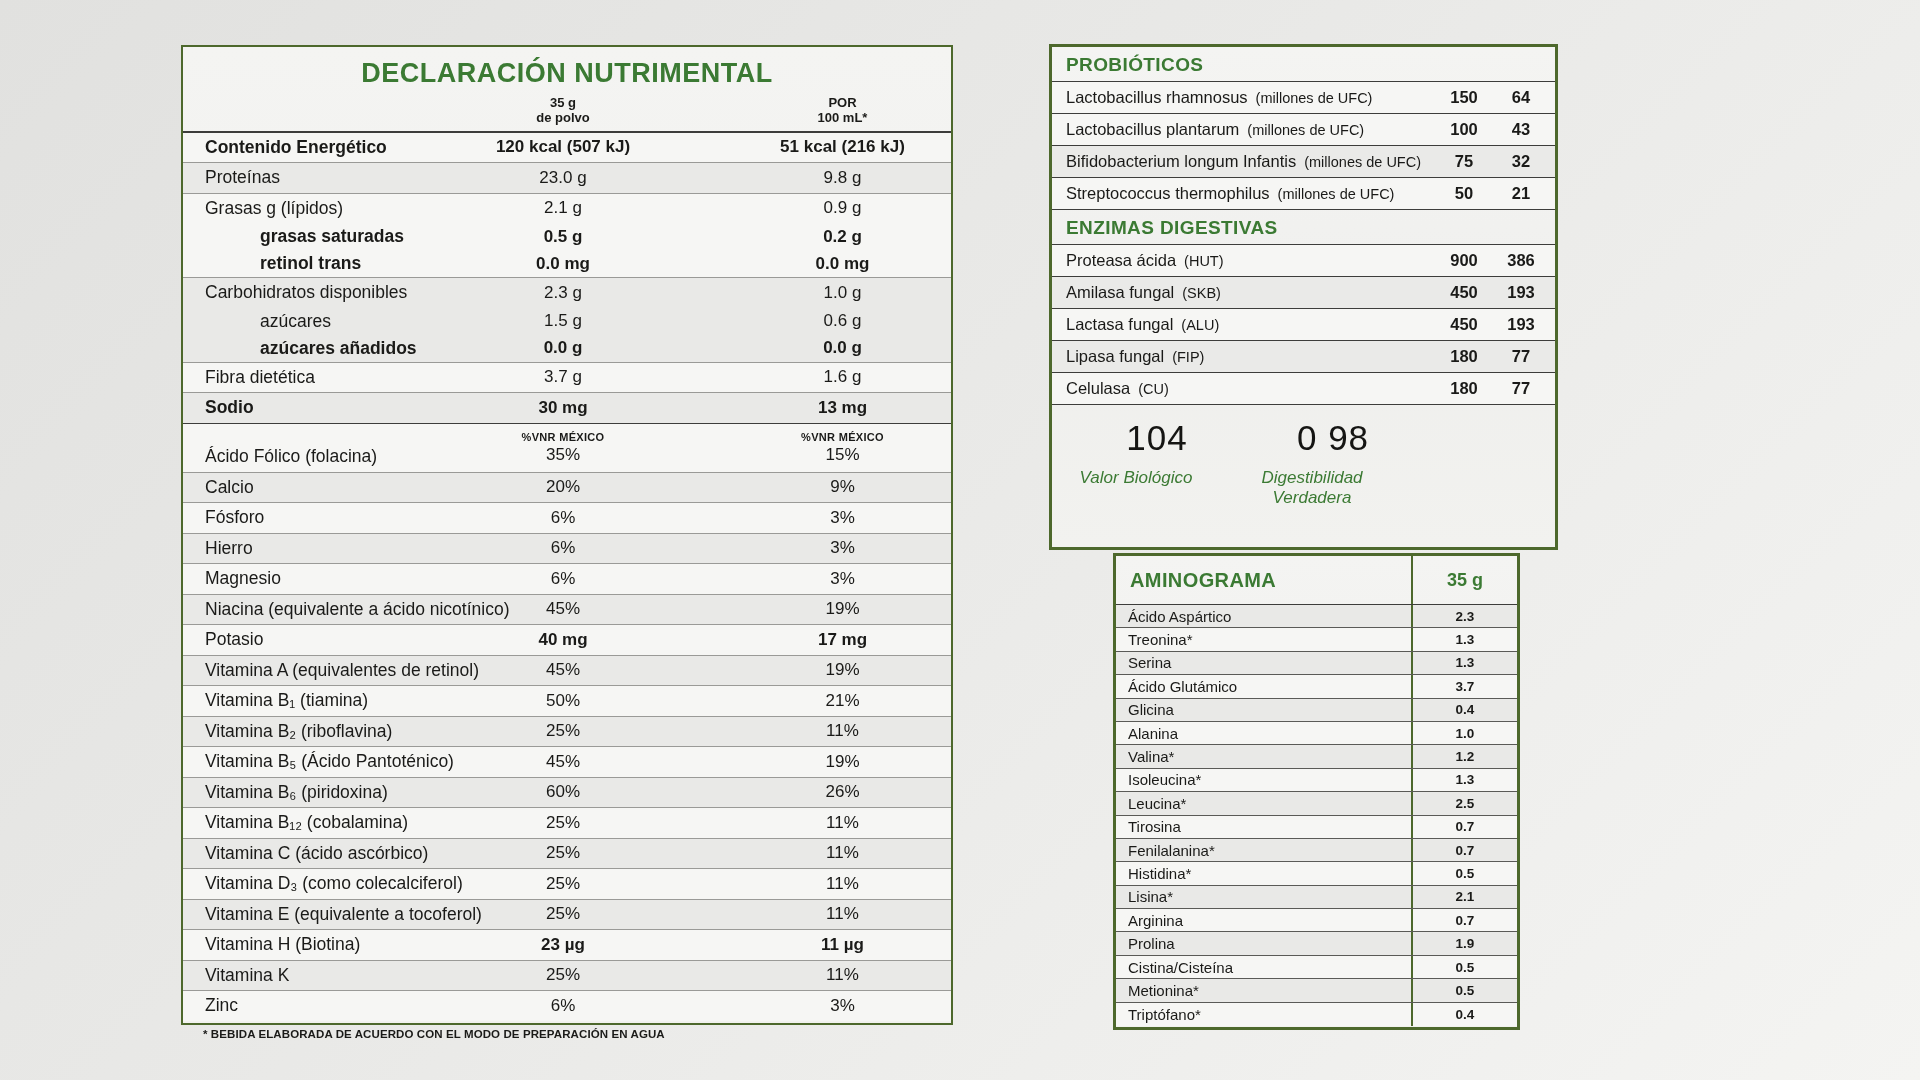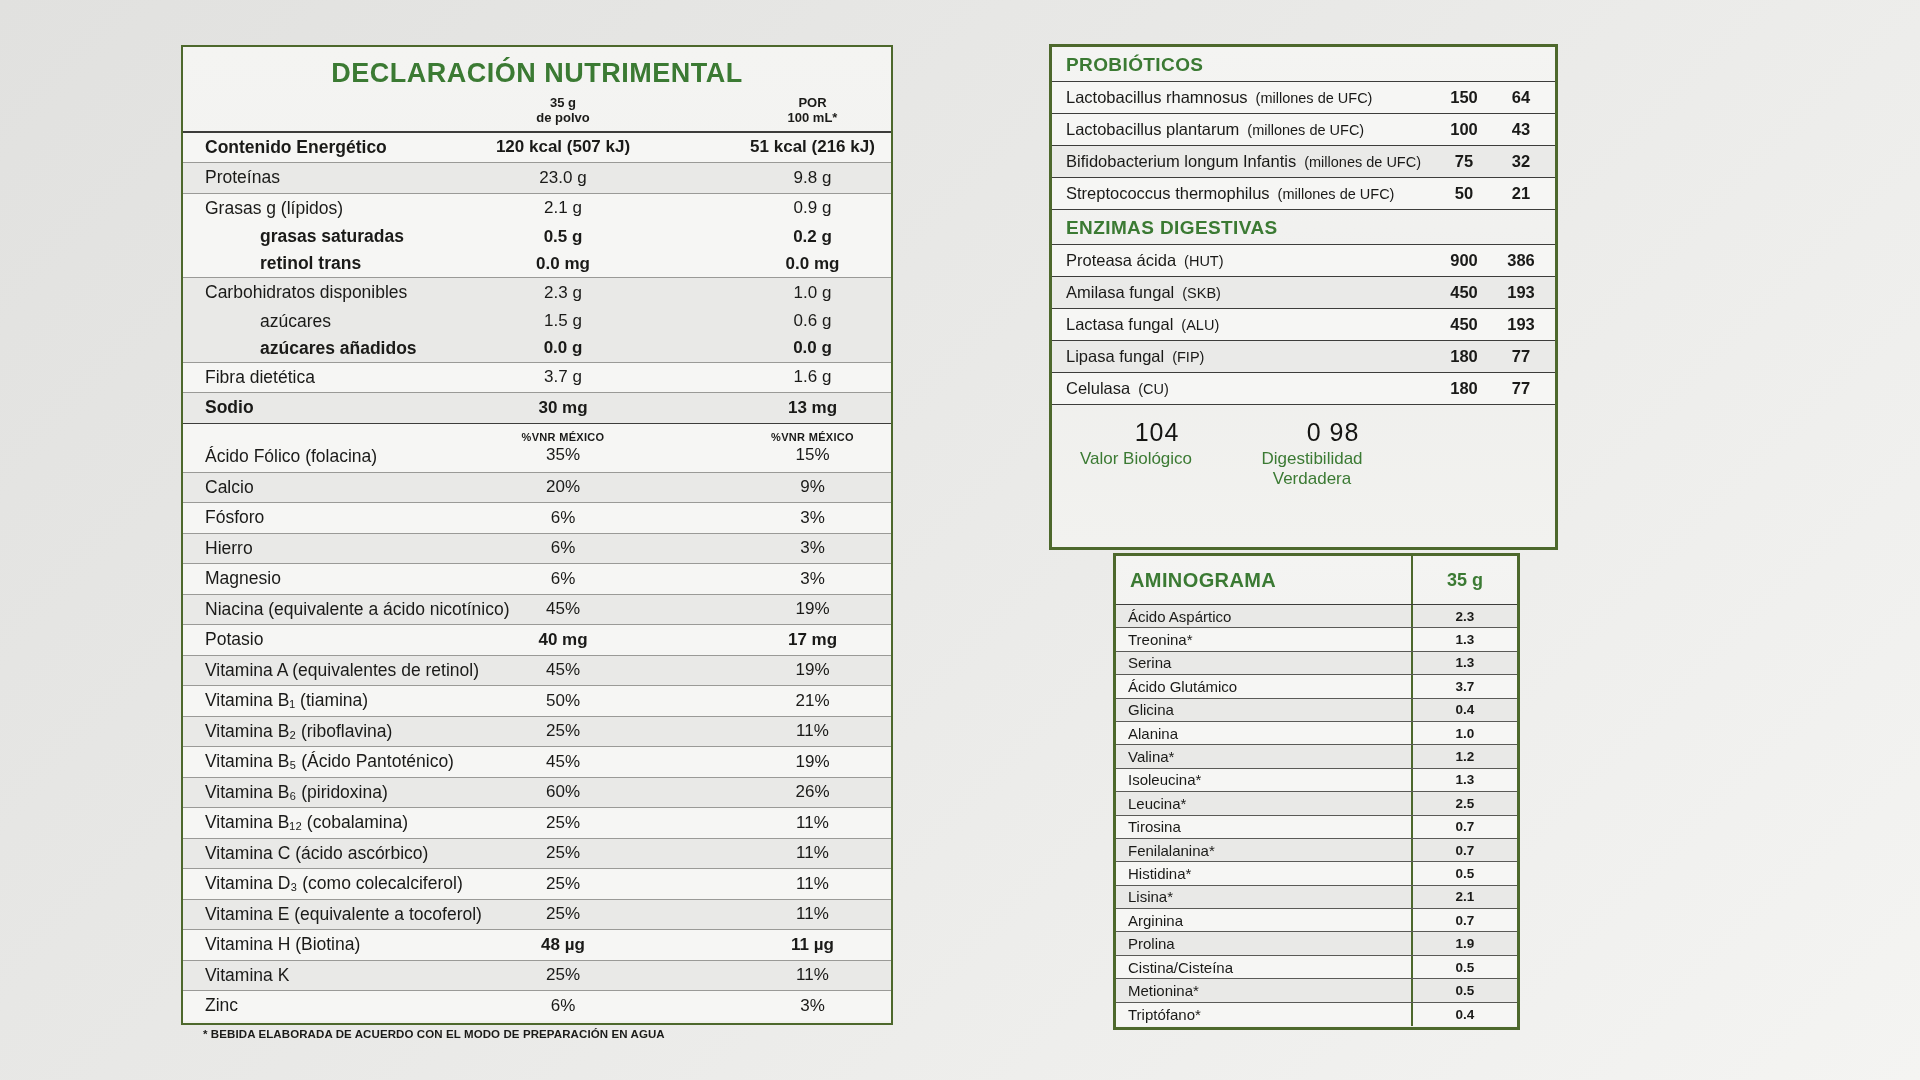--- a/index.html
+++ b/index.html
@@ -10,21 +10,21 @@
     background:linear-gradient(135deg,#e1e1df 0%,#e9e9e7 45%,#f4f4f2 100%);
   }
   .stage{position:relative;width:1920px;height:1080px;}
   .panel{
     position:absolute;
     border:3px solid #4d682c;
     background:linear-gradient(180deg,#f4f4f2 0%,#efefed 60%,#f2f2ef 100%);
     box-sizing:border-box;
   }
   
-  .p-left{left:181px;top:45px;width:712px;height:980px;border-width:2.5px;}
+  .p-left{left:181px;top:45px;width:772px;height:980px;border-width:2.5px;}
   .nt-title{
     text-align:center;color:#3b7a33;font-weight:bold;font-size:27px;
     letter-spacing:.5px;padding-top:11px;height:35px;
   }
   .nt-head{
     display:grid;grid-template-columns:175px 366px 1fr;
     padding:2px 12px 5px 22px;border-bottom:2px solid #3d3d3b;
   }
   .nt-head .hcol{
     text-align:center;font-weight:bold;font-size:13px;line-height:1.18;align-self:end;
@@ -61,22 +61,22 @@
     display:grid;grid-template-columns:1fr 58px 56px;
     align-items:center;height:31px;padding:0 6px 0 14px;
     border-bottom:1px solid #3d3d3b;background:#f6f6f4;
   }
   .pr-row.alt{background:#eaeae8;}
   .pr-name{font-size:16.5px;white-space:nowrap;}
   .pr-unit{font-size:14.5px;padding-left:8px;}
   .pr-v{text-align:center;font-size:16.5px;font-weight:600;}
   .stats{display:grid;grid-template-columns:168px 184px 1fr;padding-top:14px;}
   .stat{text-align:center;}
-  .stat-v{font-size:25px;color:#151513;letter-spacing:1px;line-height:1.1;margin-left:42px;}
-  .stat-l{color:#3b7a33;font-size:17px;margin-top:2px;}
+  .stat-v{font-size:35px;color:#151513;letter-spacing:1px;line-height:1.1;margin-left:42px;}
+  .stat-l{color:#3b7a33;font-size:17px;margin-top:10px;font-style:italic;}
   
   .p-am{left:1113px;top:553px;width:407px;height:477px;}
   .am-head{display:grid;grid-template-columns:1fr 106px;height:48px;border-bottom:1.5px solid #3d3d3b;}
   .am-title{color:#3b7a33;font-weight:bold;font-size:20px;letter-spacing:.4px;align-self:center;padding-left:14px;}
   .am-colhead{
     color:#3b7a33;font-weight:bold;font-size:18px;
     display:flex;align-items:center;justify-content:center;
     border-left:2.5px solid #4d682c;
   }
   .am-row{
@@ -394,21 +394,21 @@
     </div>
     <div class="c-val">
 
       <span class="val">11%</span>
     </div>
   </div>
         <div class="nt-row vbold">
     <div class="c-label">Vitamina H (Biotina)</div>
     <div class="c-val">
 
-      <span class="val">48 µg</span>
+      <span class="val">23 µg</span>
     </div>
     <div class="c-val">
 
       <span class="val">11 µg</span>
     </div>
   </div>
         <div class="nt-row alt">
     <div class="c-label">Vitamina K</div>
     <div class="c-val">
 

